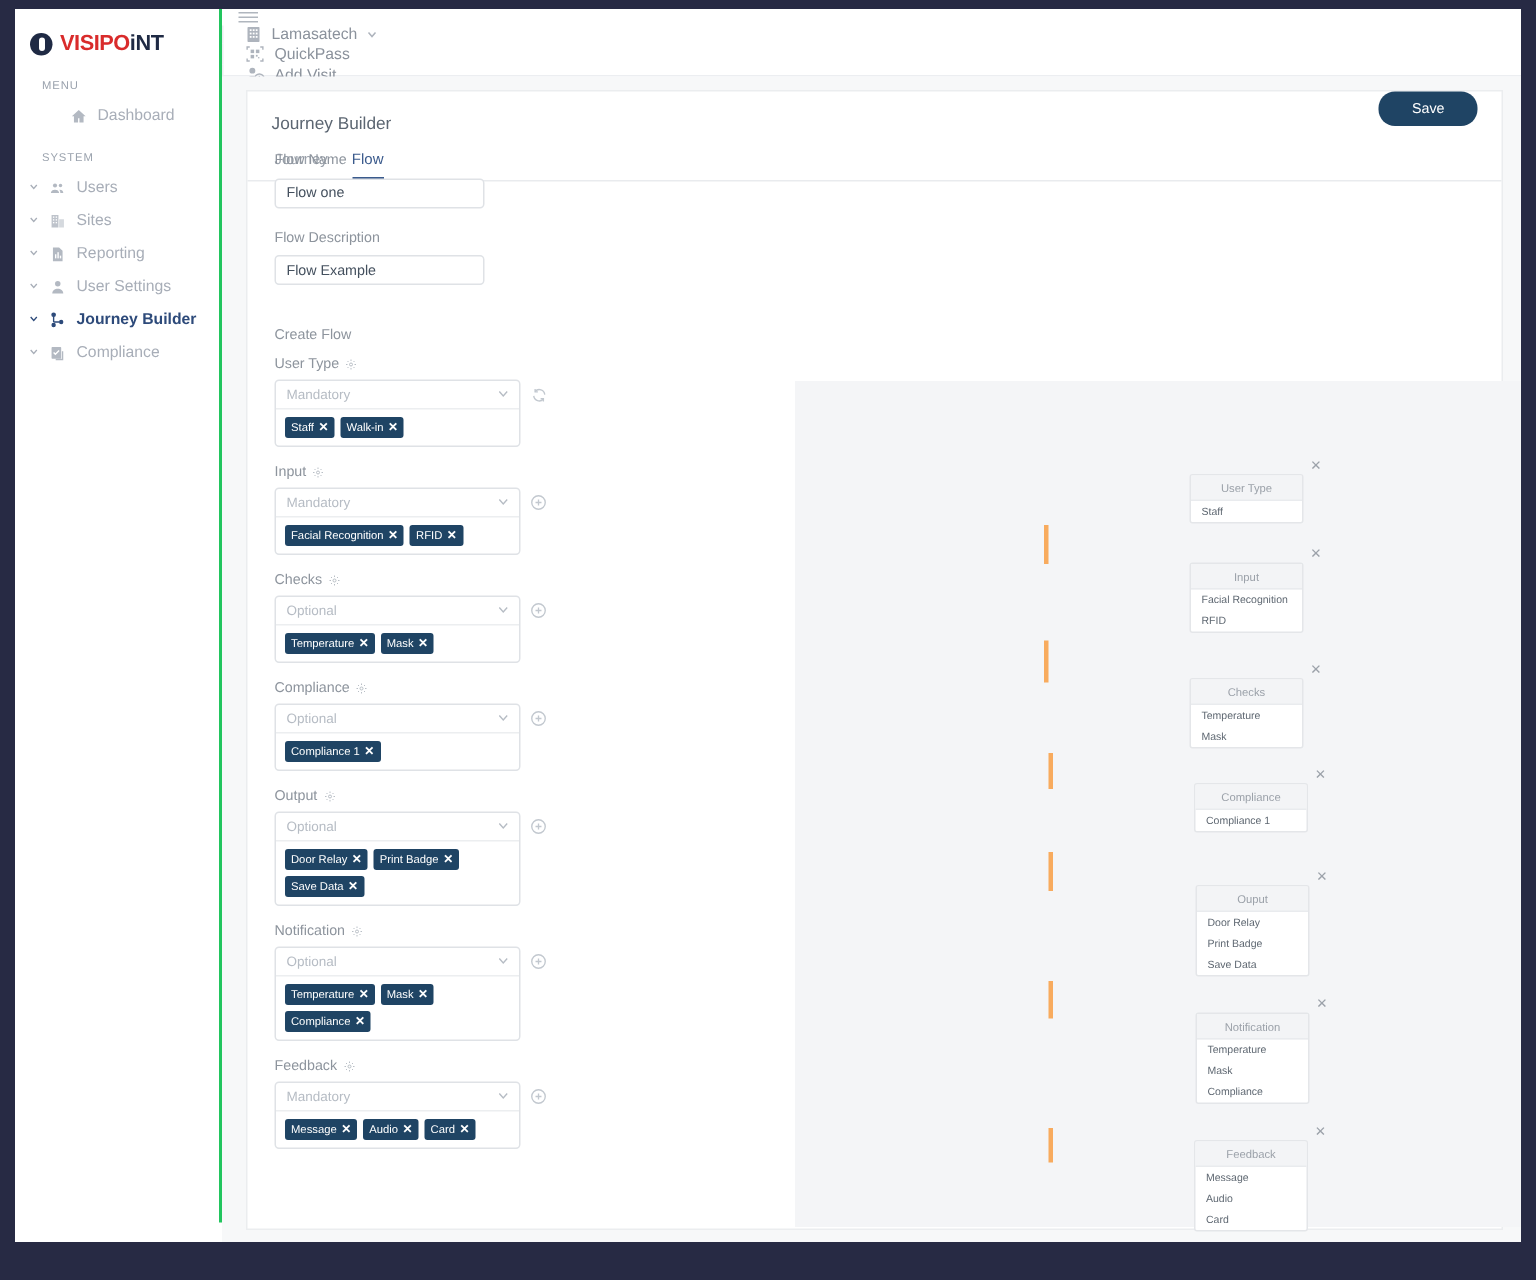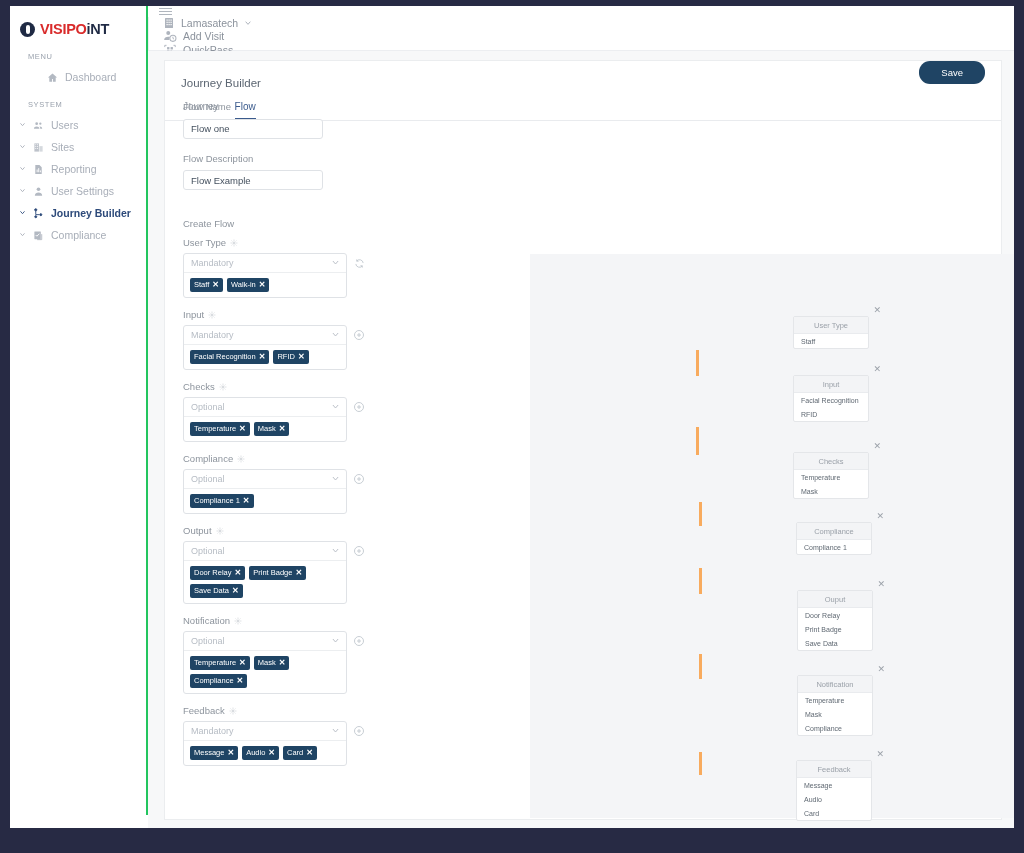--- a/index.html
+++ b/index.html
@@ -435,46 +435,46 @@
       <span>Lamasatech</span>
       <span class="ico">
         <svg width="8" height="8" viewBox="0 0 24 24" fill="none" stroke="currentColor" stroke-width="3">
             <path d="M5 8l7 8 7-8"></path>
           </svg>
       </span>
     </div>
 
     <div class="topbtn">
       <span class="ico">
-        <svg width="14" height="14" viewBox="0 0 24 24" fill="currentColor">
-            <circle cx="9" cy="7" r="3.4"></circle>
-            <path d="M2 19c0-3.6 3.1-5.6 7-5.6 1 0 2 .14 2.9.4A6.5 6.5 0 0 0 11 19z"></path>
-            <circle cx="17" cy="16" r="5.2" fill="none" stroke="currentColor" stroke-width="1.8"></circle>
-            <path d="M17 13.2V16l2 1.4" fill="none" stroke="currentColor" stroke-width="1.6"></path>
-          </svg>
-      </span>
-      <span>Add Visit</span>
-    </div>
-
-    <div class="topbtn">
-      <span class="ico">
         <svg width="14" height="14" viewBox="0 0 24 24" fill="none" stroke="currentColor" stroke-width="1.6">
           <path d="M3 7V4h3M21 7V4h-3M3 17v3h3M21 17v3h-3"></path>
           <g fill="currentColor" stroke="none">
             <rect x="7" y="7" width="4" height="4"></rect>
               <rect x="13" y="7" width="4" height="4"></rect>
             <rect x="7" y="13" width="4" height="4"></rect>
               <rect x="13" y="13" width="2" height="2"></rect>
             <rect x="15.5" y="15.5" width="1.5" height="1.5"></rect>
           </g>
         </svg>
       </span>
       <span>QuickPass</span>
     </div>
 
+    <div class="topbtn">
+      <span class="ico">
+        <svg width="14" height="14" viewBox="0 0 24 24" fill="currentColor">
+            <circle cx="9" cy="7" r="3.4"></circle>
+            <path d="M2 19c0-3.6 3.1-5.6 7-5.6 1 0 2 .14 2.9.4A6.5 6.5 0 0 0 11 19z"></path>
+            <circle cx="17" cy="16" r="5.2" fill="none" stroke="currentColor" stroke-width="1.8"></circle>
+            <path d="M17 13.2V16l2 1.4" fill="none" stroke="currentColor" stroke-width="1.6"></path>
+          </svg>
+      </span>
+      <span>Add Visit</span>
+    </div>
+
     <div class="topspacer"></div>
 
     <div class="userbox">
       <span class="avatar">
         <span class="hair"></span>
         <span class="face"></span>
         <span class="body"></span>
       </span>
       <span>Kelly</span>
       <span>

